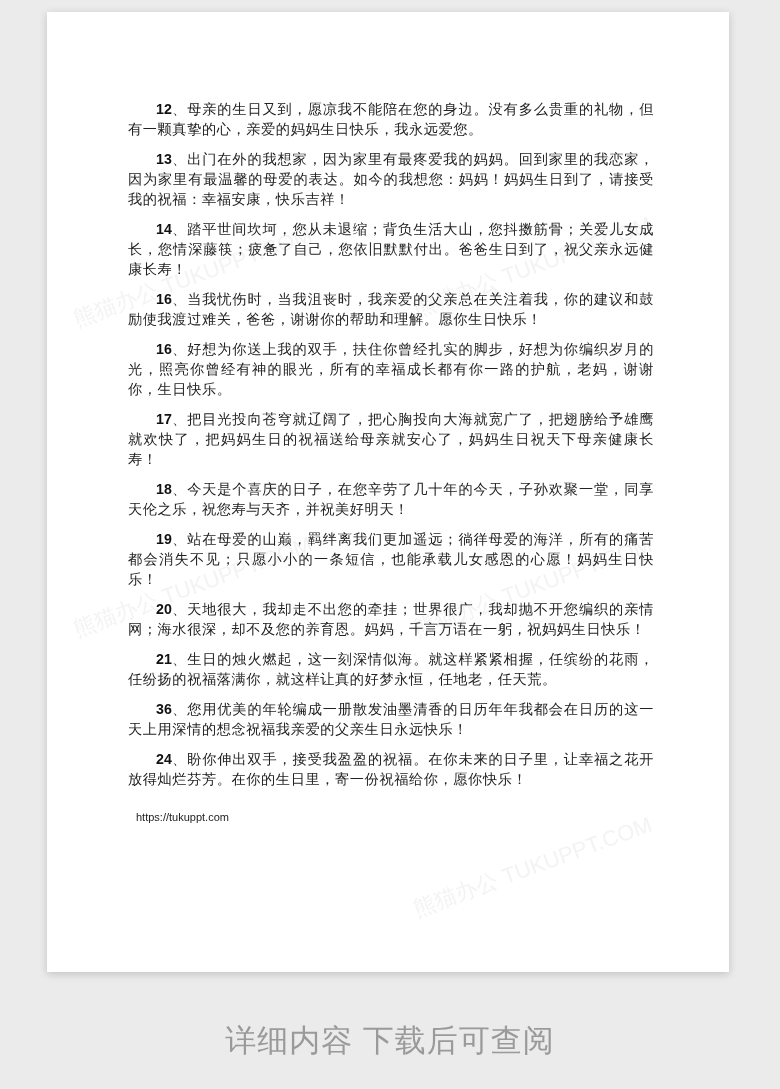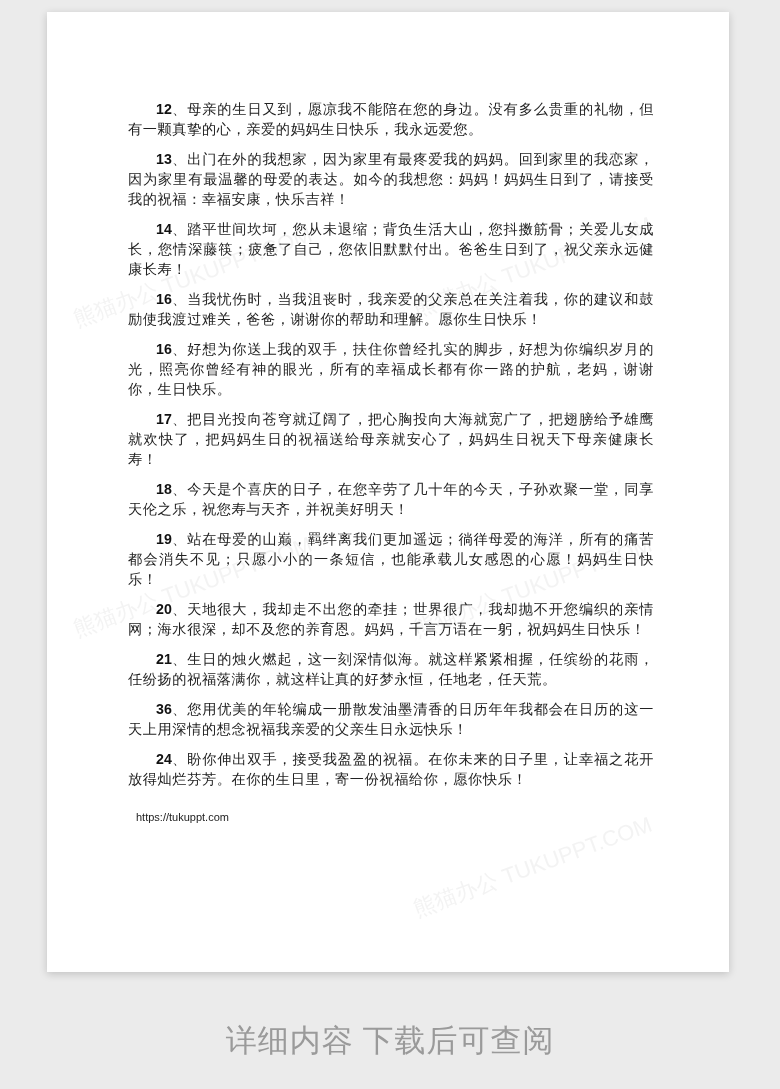--- a/index.html
+++ b/index.html
@@ -51,21 +51,21 @@
     color: rgba(180,180,180,0.16);
     transform: rotate(-20deg);
     white-space: nowrap;
     pointer-events: none;
   }
   .footer-note {
     position: absolute;
     left: 0; top: 1020px;
     width: 780px;
     text-align: center;
-    font-family: Liberation Serif, serif;
+    font-family: Liberation Sans, sans-serif;
     font-size: 31px;
     color: #9a9a9a;
     letter-spacing: 1px;
   }
 </style>
 </head>
 <body>
 
 <div class="page">
   <div class="watermark" style="left:20px; top:250px;">熊猫办公 TUKUPPT.COM</div>

